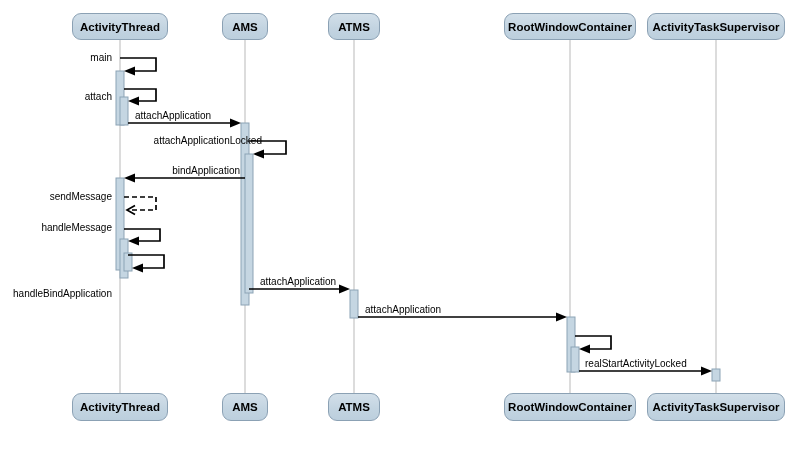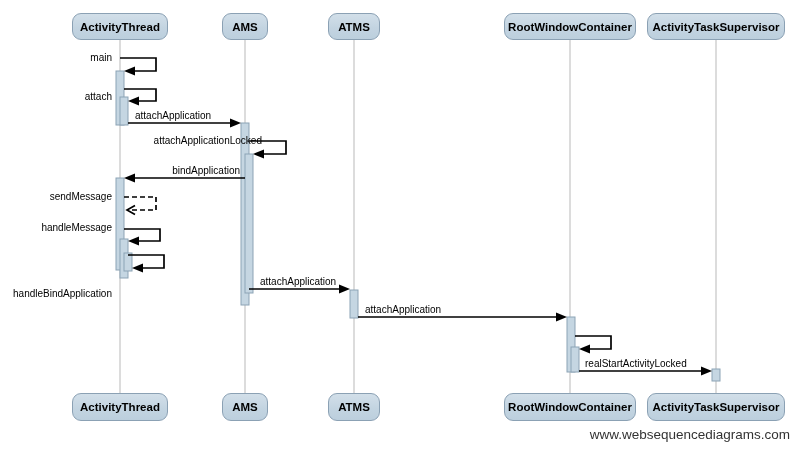--- a/index.html
+++ b/index.html
@@ -68,21 +68,20 @@
       <polygon points="132,268 143,263.5 143,272.5" fill="#000000"></polygon>
       <line x1="249" y1="289" x2="341" y2="289" stroke="#000000" stroke-width="1.7"></line>
       <polygon points="350,289 339,284.5 339,293.5" fill="#000000"></polygon>
       <line x1="358" y1="317" x2="558" y2="317" stroke="#000000" stroke-width="1.7"></line>
       <polygon points="567,317 556,312.5 556,321.5" fill="#000000"></polygon>
       <path d="M 575 336 H 611 V 349 H 589" fill="none" stroke="#000000" stroke-width="1.7"></path>
       <polygon points="579,349 590,344.5 590,353.5" fill="#000000"></polygon>
       <line x1="579" y1="371" x2="703" y2="371" stroke="#000000" stroke-width="1.7"></line>
       <polygon points="712,371 701,366.5 701,375.5" fill="#000000"></polygon>
     </svg>
-  <div class="watermark">www.websequencediagrams.com</div>
 <div class="msg-label" style="top: 51px; right: 685px;">main</div>
     <div class="msg-label" style="top: 90px; right: 685px;">attach</div>
     <div class="msg-label" style="top: 109px; left: 135px;">attachApplication</div>
     <div class="msg-label" style="top: 134px; right: 535px; text-align: right;">attachApplicationLocked</div>
     <div class="msg-label" style="top: 164px; right: 557px; margin-left: 11px;">bindApplication</div>
     <div class="msg-label" style="top: 190px; right: 685px;">sendMessage</div>
     <div class="msg-label" style="top: 221px; right: 685px;">handleMessage</div>
     <div class="msg-label" style="top: 260px; right: 685px; margin-top: 27px;">handleBindApplication</div>
     <div class="msg-label" style="top: 275px; left: 260px;">attachApplication</div>
     <div class="msg-label" style="top: 303px; left: 365px;">attachApplication</div>

